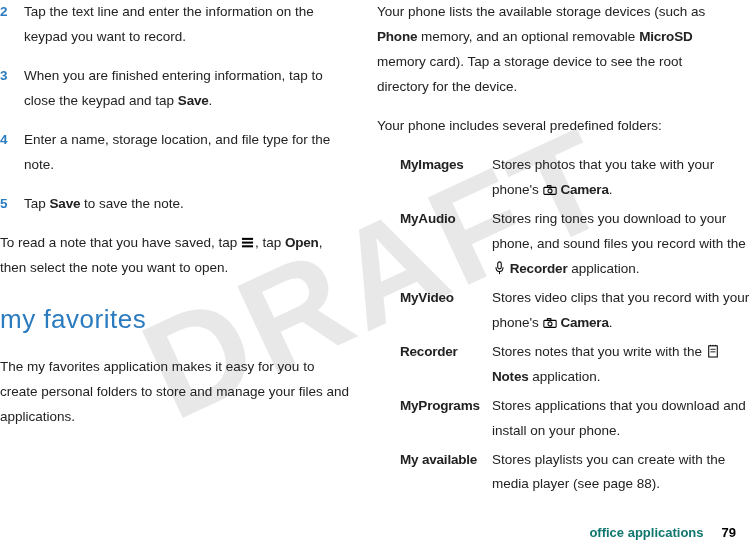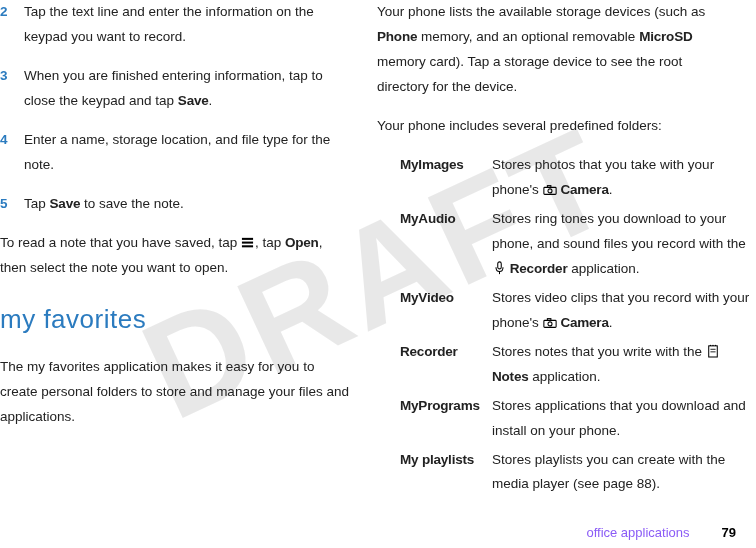--- a/index.html
+++ b/index.html
@@ -83,21 +83,21 @@
       display: table-cell;
       vertical-align: top;
       padding-bottom: 4px;
     }
     .footer {
       position: absolute;
       bottom: 8px;
       right: 20px;
       font-size: 13px;
     }
-    .footer-label { color: #8b5cf6; margin-right: 32px; }
+    .footer-label { color: #0f766e; margin-right: 18px; font-weight: bold; }
     .footer-page { font-weight: bold; color: #000; }
   </style>
 </head>
 <body>
 
 <div class="watermark">DRAFT</div>
 
 <div class="page">
   <div class="col">
 
@@ -204,21 +204,21 @@
             </span> <span class="condensed">Notes</span><span> application.</span>
         </div>
       </div>
 
       <div class="folder-row">
         <div class="folder-name">MyPrograms</div>
         <div class="folder-desc">Stores applications that you download and install on your phone.</div>
       </div>
 
       <div class="folder-row">
-        <div class="folder-name">My playlists</div>
+        <div class="folder-name">My available</div>
         <div class="folder-desc">Stores playlists you can create with the media player (see page 88).</div>
       </div>
 
     </div>
   </div>
 </div>
 
 <div class="footer">
   <span class="footer-label">office applications</span><span class="footer-page">79</span>
 </div>

